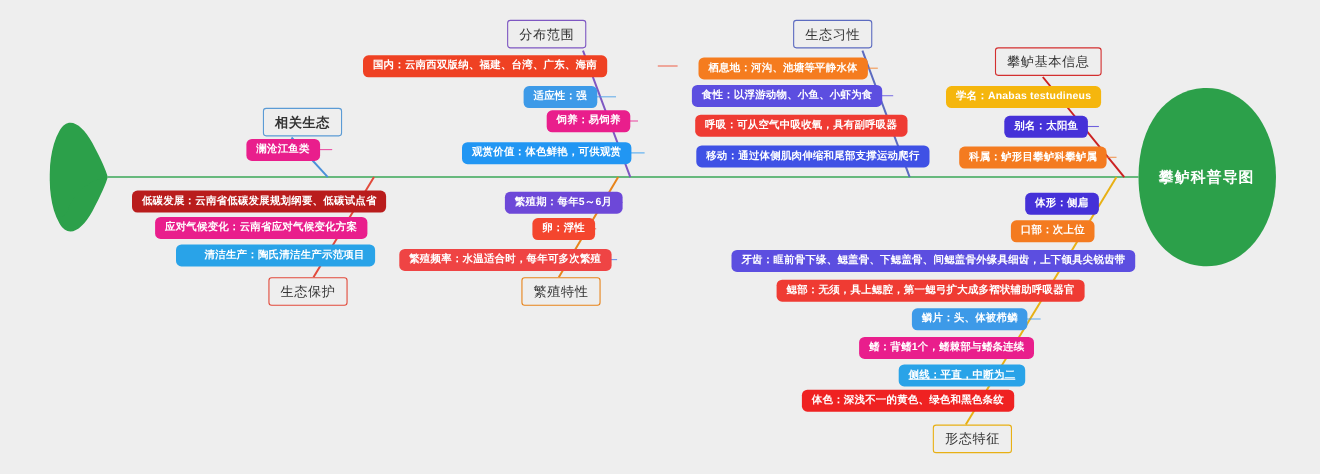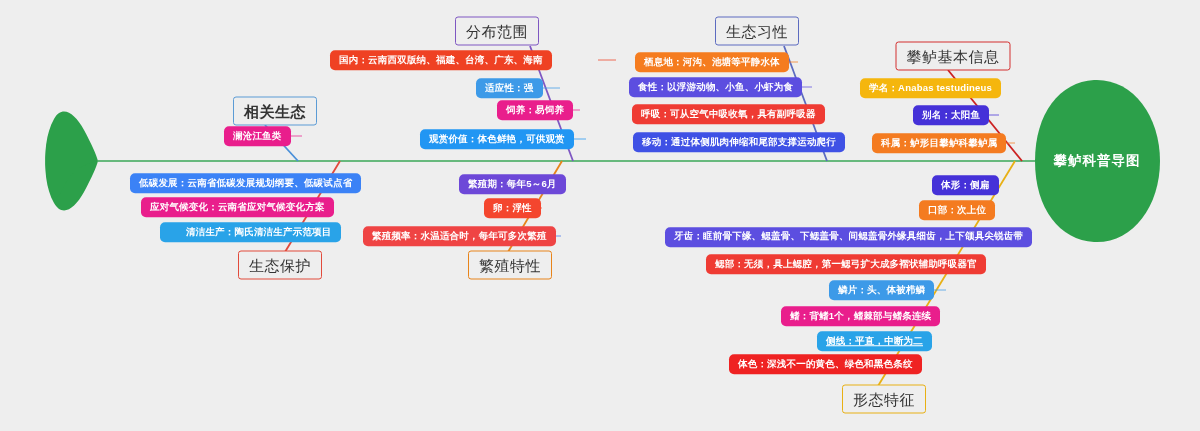--- a/index.html
+++ b/index.html
@@ -38,21 +38,21 @@
     transform: translateY(-50%);
   }
   .cat {
     position: absolute;
     box-sizing: border-box;
     white-space: nowrap;
     background: #eeeeee;
     border: 1px solid #888;
     border-radius: 3px;
     color: #333333;
-    font-size: 15px;
+    font-size: 12px;
     line-height: 1;
     padding: 6px 10px;
     transform: translate(-50%, -50%);
     letter-spacing: 0.5px;
   }
   .head-label {
     position: absolute;
     color: #ffffff;
     font-size: 13.5px;
     font-weight: bold;
@@ -131,29 +131,29 @@
       <div class="node" style="left: 497px; top: 110px; background: rgb(233, 30, 140);">饲养：易饲养</div>
       <div class="node" style="left: 420px; top: 139px; background: rgb(33, 150, 243);">观赏价值：体色鲜艳，可供观赏</div>
       <div class="node" style="left: 635px; top: 62px; background: rgb(245, 124, 31);">栖息地：河沟、池塘等平静水体</div>
       <div class="node" style="left: 629px; top: 87px; background: rgb(92, 78, 224);">食性：以浮游动物、小鱼、小虾为食</div>
       <div class="node" style="left: 632px; top: 114px; background: rgb(239, 59, 51);">呼吸：可从空气中吸收氧，具有副呼吸器</div>
       <div class="node" style="left: 633px; top: 142px; background: rgb(63, 81, 229);">移动：通过体侧肌肉伸缩和尾部支撑运动爬行</div>
       <div class="node" style="left: 860px; top: 88px; background: rgb(245, 182, 13);">学名：Anabas testudineus</div>
       <div class="node" style="left: 913px; top: 115px; background: rgb(69, 49, 216);">别名：太阳鱼</div>
       <div class="node" style="left: 872px; top: 143px; background: rgb(244, 123, 32);">科属：鲈形目攀鲈科攀鲈属</div>
       <div class="node" style="left: 224px; top: 136px; background: rgb(233, 30, 140);">澜沧江鱼类</div>
-      <div class="node" style="left: 130px; top: 183px; background: #3b82f6;">低碳发展：云南省低碳发展规划纲要、低碳试点省</div>
+      <div class="node" style="left: 120px; top: 183px; background: #b91c1c;">低碳发展：云南省低碳发展规划纲要、低碳试点省</div>
       <div class="node" style="left: 141px; top: 207px; background: rgb(233, 30, 140);">应对气候变化：云南省应对气候变化方案</div>
       <div class="node" style="left: 160px; top: 232px; background: rgb(41, 163, 232); padding-left: 26px;">清洁生产：陶氏清洁生产示范项目</div>
       <div class="node" style="left: 459px; top: 184px; background: rgb(109, 72, 216);">繁殖期：每年5～6月</div>
       <div class="node" style="left: 484px; top: 208px; background: rgb(244, 70, 46);">卵：浮性</div>
       <div class="node" style="left: 363px; top: 236px; background: #ef4444;">繁殖频率：水温适合时，每年可多次繁殖</div>
       <div class="node" style="left: 932px; top: 185px; background: rgb(69, 49, 216);">体形：侧扁</div>
       <div class="node" style="left: 919px; top: 210px; background: rgb(244, 123, 32);">口部：次上位</div>
-      <div class="node" style="left: 665px; top: 237px; background: rgb(92, 78, 224); font-family: Liberation Serif, serif;">牙齿：眶前骨下缘、鳃盖骨、下鳃盖骨、间鳃盖骨外缘具细齿，上下颌具尖锐齿带</div>
+      <div class="node" style="left: 665px; top: 237px; background: rgb(92, 78, 224);">牙齿：眶前骨下缘、鳃盖骨、下鳃盖骨、间鳃盖骨外缘具细齿，上下颌具尖锐齿带</div>
       <div class="node" style="left: 706px; top: 264px; background: rgb(239, 59, 51);">鳃部：无须，具上鳃腔，第一鳃弓扩大成多褶状辅助呼吸器官</div>
       <div class="node" style="left: 829px; top: 290px; background: rgb(61, 154, 232);">鳞片：头、体被栉鳞</div>
       <div class="node" style="left: 781px; top: 316px; background: rgb(233, 30, 140);">鳍：背鳍1个，鳍棘部与鳍条连续</div>
       <div class="node" style="left: 817px; top: 341px; background: rgb(41, 163, 232); text-decoration: underline;">侧线：平直，中断为二</div>
       <div class="node" style="left: 729px; top: 364px; background: rgb(239, 34, 34);">体色：深浅不一的黄色、绿色和黑色条纹</div>
     </div>
 
 </div>
 
 </body></html>

